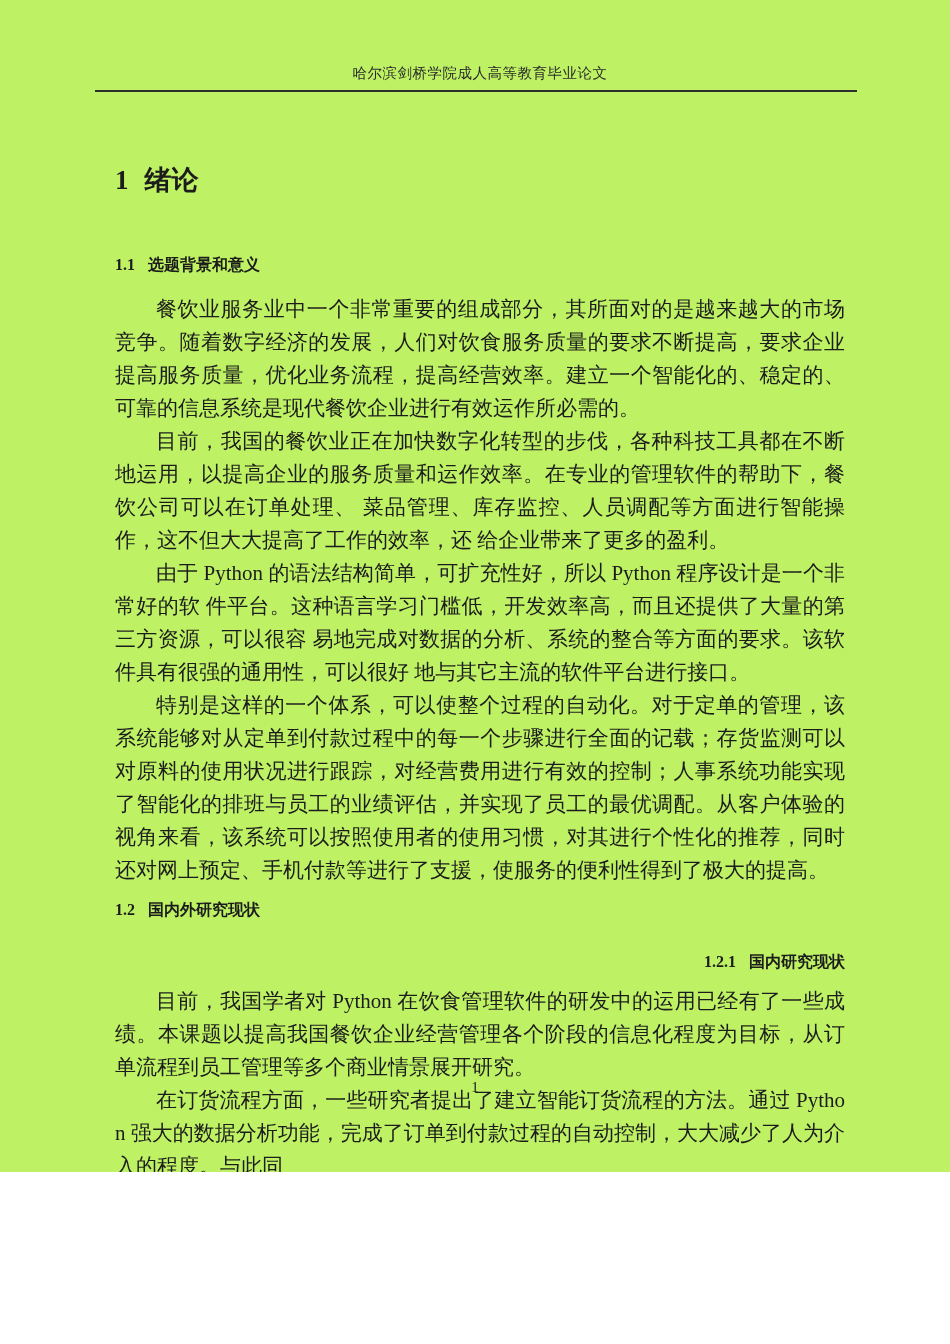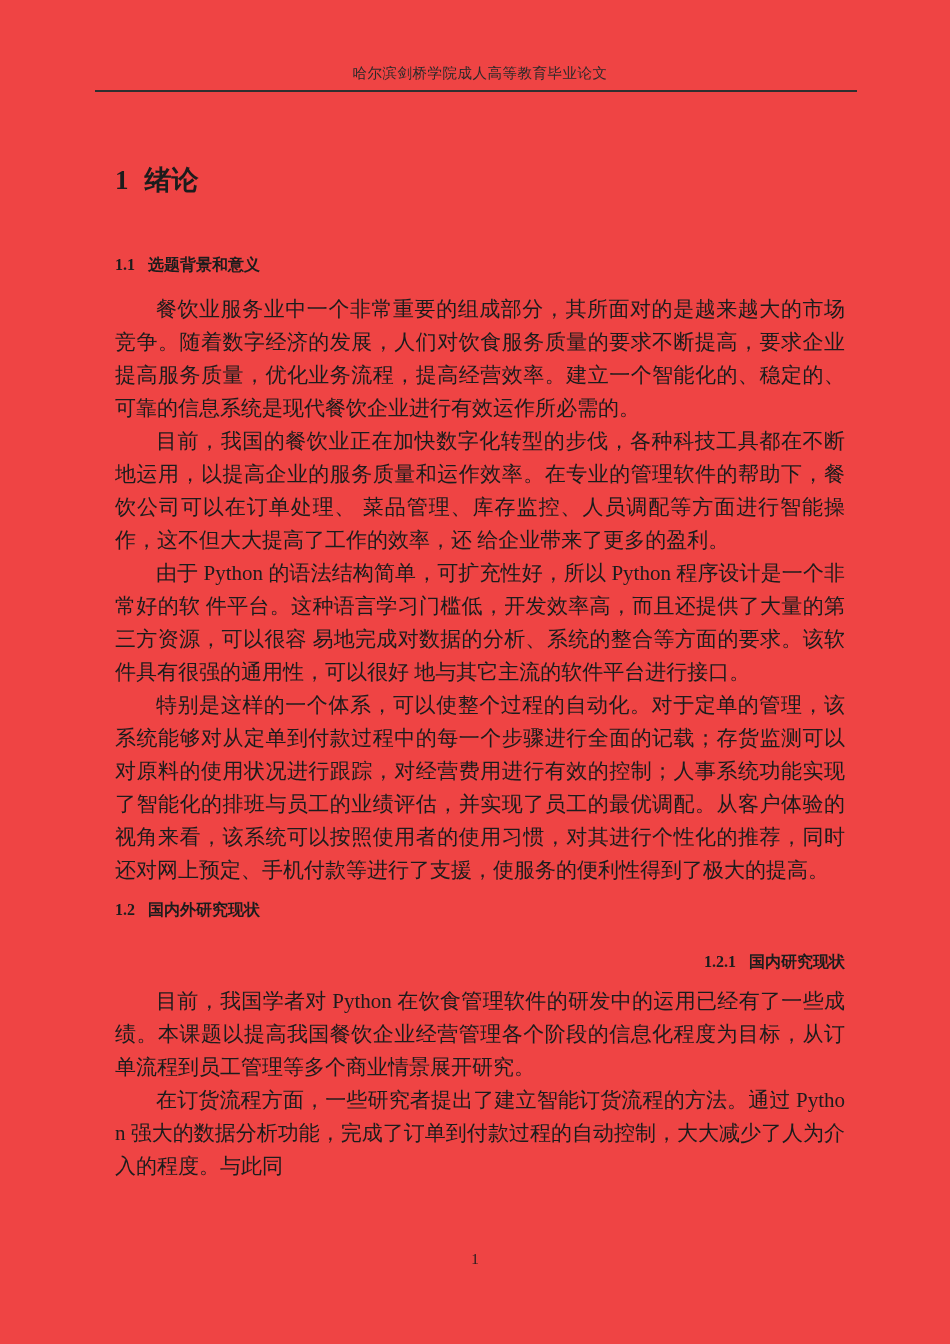--- a/index.html
+++ b/index.html
@@ -3,23 +3,23 @@
 <meta charset="utf-8">
 <style>
   html, body {
     margin: 0;
     padding: 0;
     background: #ffffff;
   }
   .page {
     position: relative;
     width: 950px;
-    height: 1344px;
+    height: 1172px;
     margin: 0 auto;
-    background: #ef4444;
+    background: #bef264;
     color: #1c1c1c;
     overflow: hidden;
   }
   .content {
     padding: 0 105px 0 115px;
   }
   .running-head {
     padding-top: 64px;
     text-align: center;
     font-family: "Liberation Serif", "DejaVu Serif", serif;

